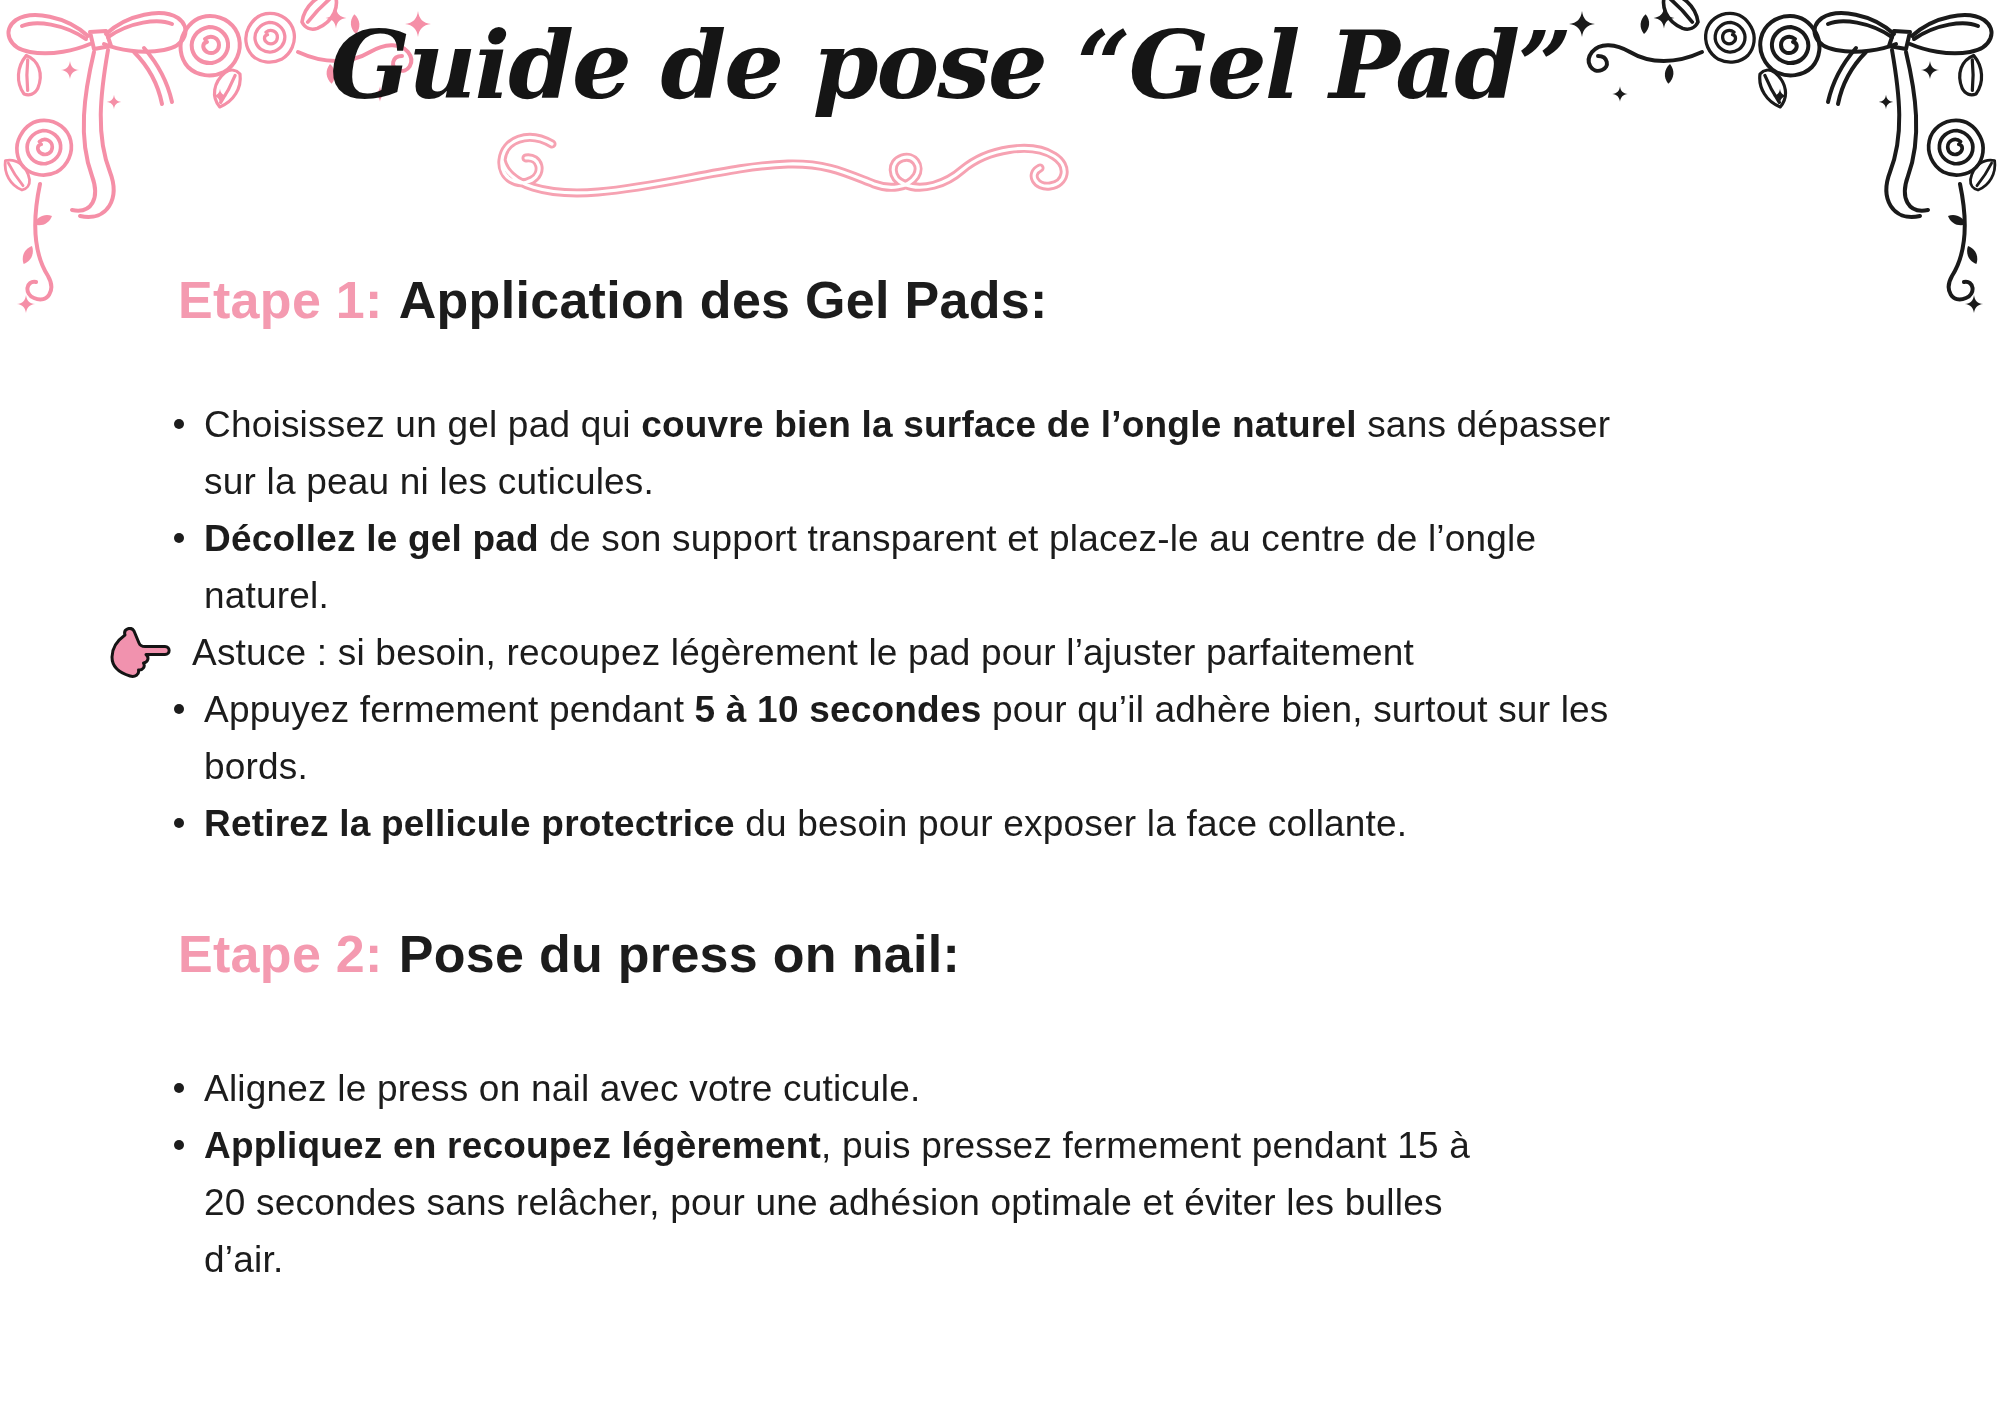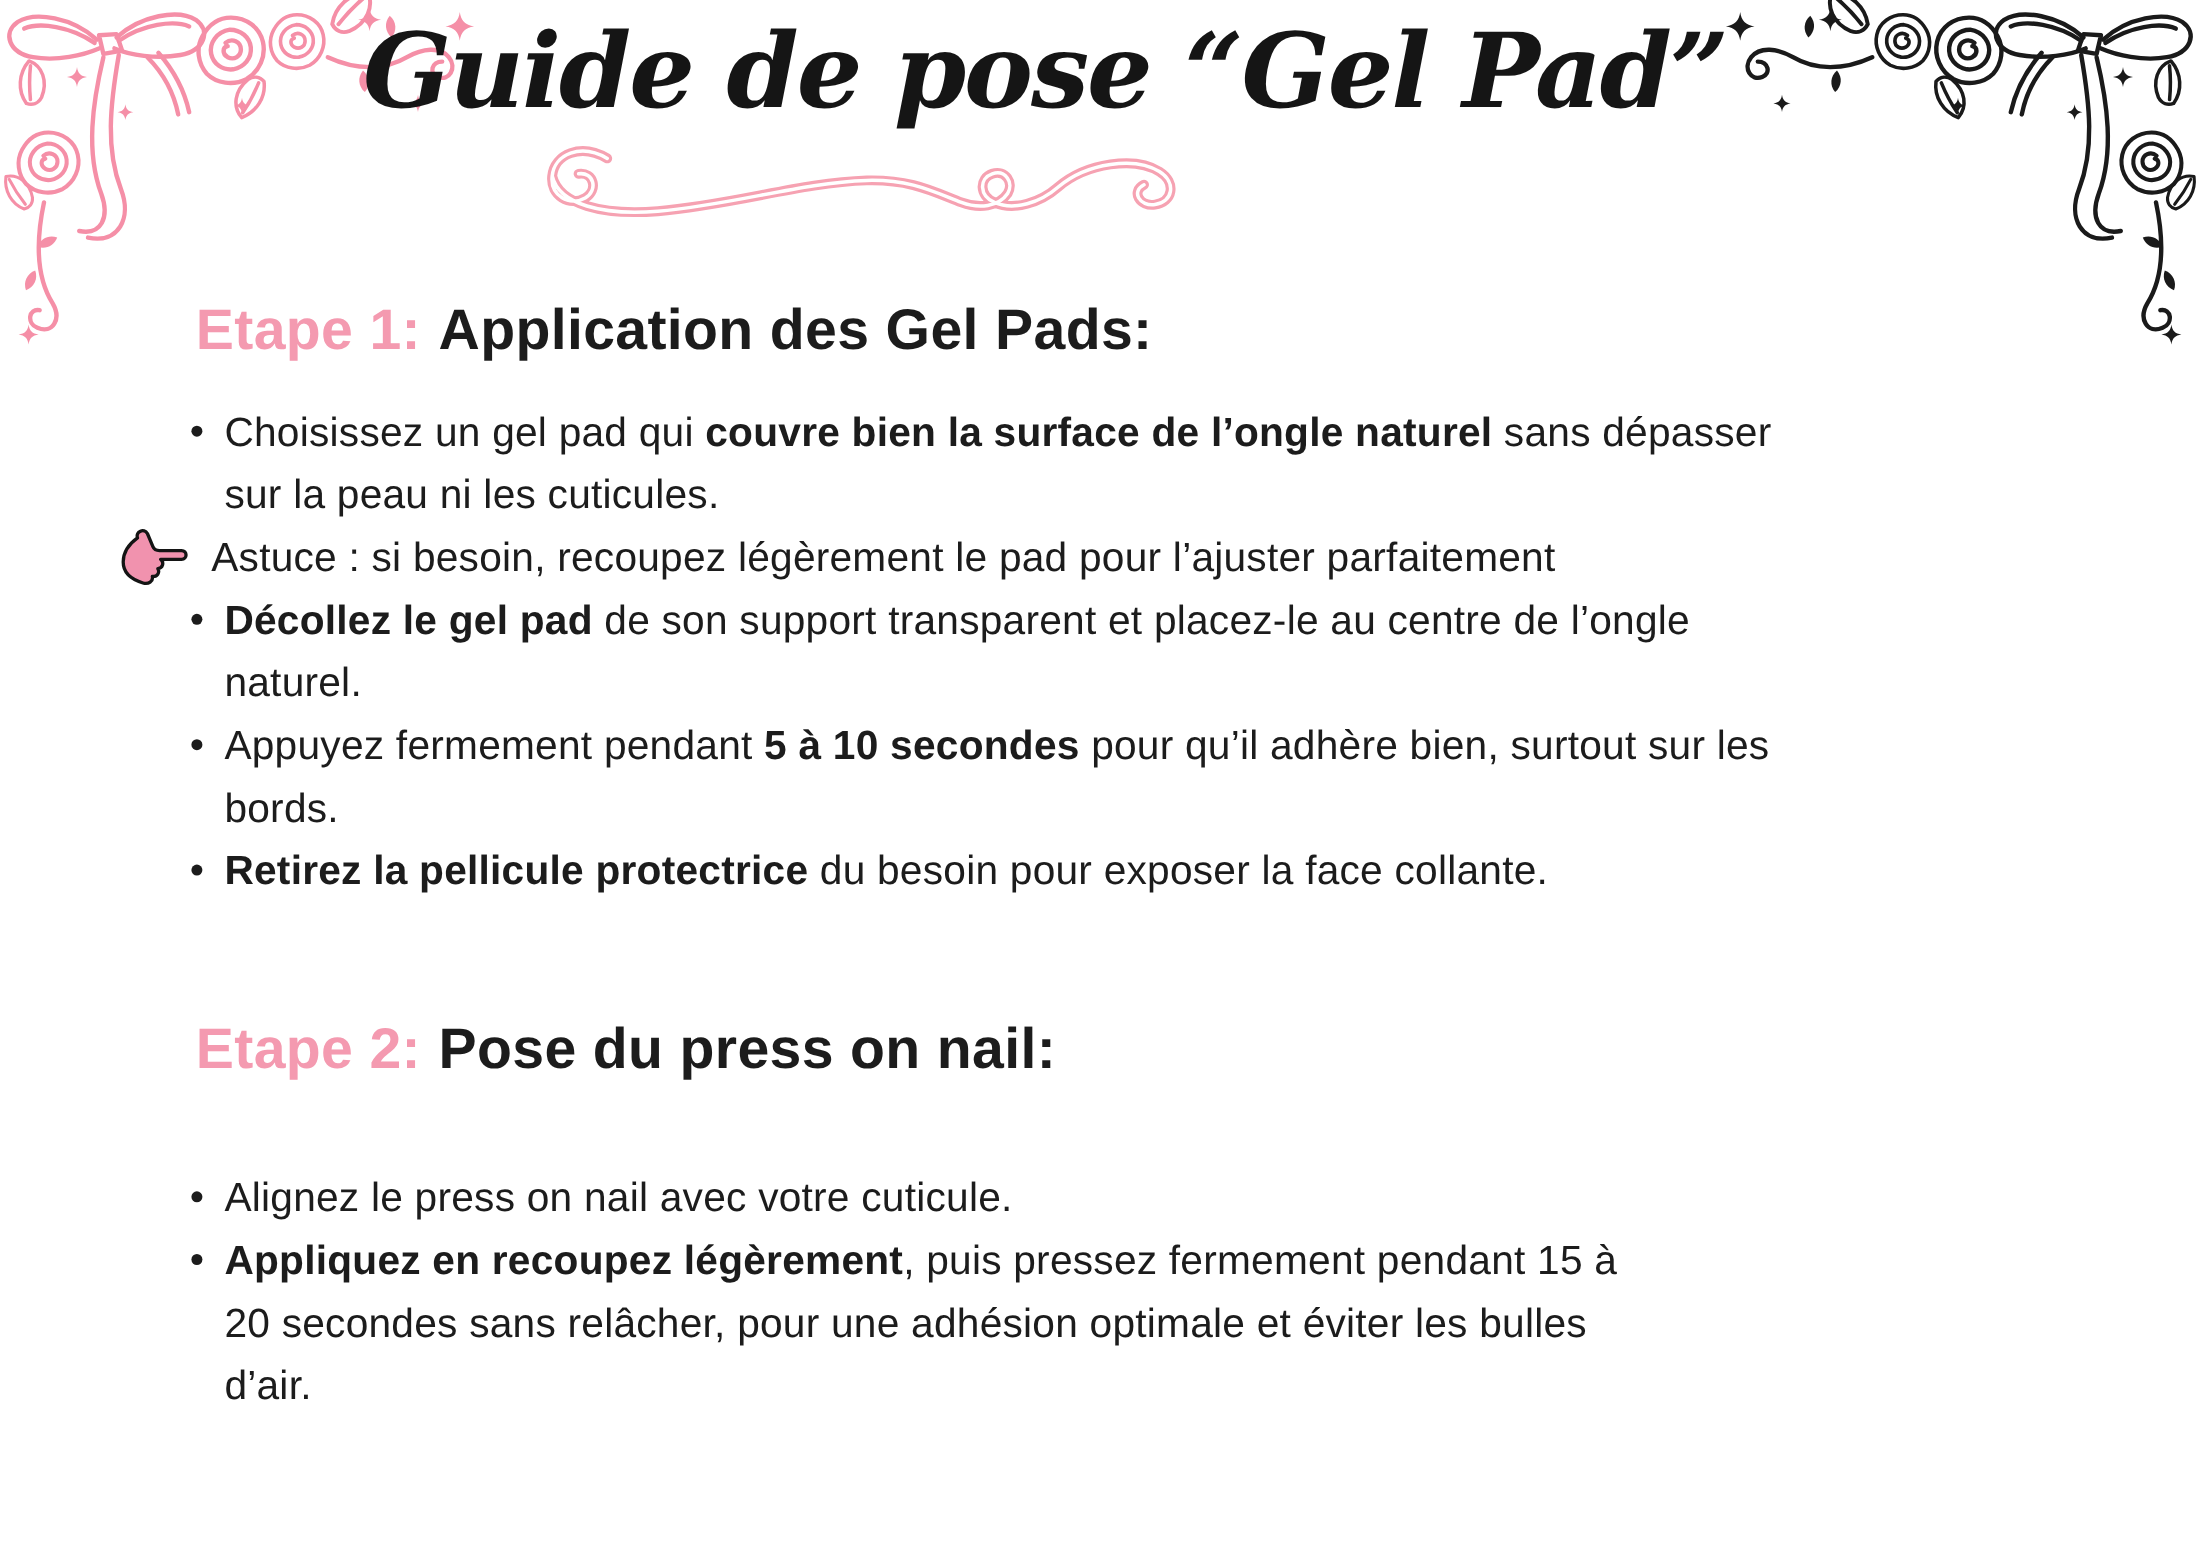--- a/index.html
+++ b/index.html
@@ -24,21 +24,21 @@
 
   
   .step-heading{position:absolute;left:162px;margin:16px;font-size:52px;font-weight:700;
                 letter-spacing:.3px;color:#1c1c1c;white-space:nowrap;}
   .step-heading .accent{color:#f49ab0;margin-right:16px;}
   .h2-1{top:254px;}
   .h2-2{top:908px;text-align:center;}
 
   
   .list{position:absolute;left:162px;font-size:37px;line-height:57px;letter-spacing:.2px;}
-  .list-1{top:364px;width:1470px;}
+  .list-1{top:396px;width:1470px;}
   .list-2{top:1060px;width:1350px;}
   .item{position:relative;padding-left:42px;margin:0;}
   .item.bullet::before{content:"";position:absolute;left:12px;top:23px;width:10px;height:10px;
                        border-radius:50%;background:#1c1c1c;}
   .b{font-weight:700;}
   .tip{display:flex;align-items:center;gap:16px;margin-left:-58px;padding-left:0;}
   .hand-svg{display:block;flex:0 0 auto;}
 </style>
 </head>
 <body>
@@ -111,28 +111,28 @@
     <path class="fl-back" d="M64,22 C40,8 16,18 14,38 C12,56 30,66 44,58 C56,51 52,34 38,36 M14,38 C20,64 60,74 110,70 C180,64 240,44 300,42 C340,41 360,52 386,62 C402,68 420,66 428,54 C434,44 426,32 414,36 C402,40 402,56 416,62 C434,70 458,62 474,48 C500,26 544,20 566,34 C582,44 578,62 562,64 C548,66 540,52 552,46"></path>
     <path class="fl-front" d="M64,22 C40,8 16,18 14,38 C12,56 30,66 44,58 C56,51 52,34 38,36 M14,38 C20,64 60,74 110,70 C180,64 240,44 300,42 C340,41 360,52 386,62 C402,68 420,66 428,54 C434,44 426,32 414,36 C402,40 402,56 416,62 C434,70 458,62 474,48 C500,26 544,20 566,34 C582,44 578,62 562,64 C548,66 540,52 552,46"></path>
   </svg>
 
   <h2 class="step-heading h2-1"><span class="accent">Etape 1:</span><span>Application des Gel Pads:</span></h2>
 
   <div class="list list-1">
 
     <div class="item bullet"><span>Choisissez un gel pad qui </span><span class="b">couvre bien la surface de l’ongle naturel</span><span> sans dépasser sur la peau ni les cuticules.</span></div>
 
+    <div class="item bullet"><span class="b">Décollez le gel pad</span><span> de son support transparent et placez-le au centre de l’ongle naturel.</span></div>
+
     <div class="item tip">
       <svg class="hand-svg" viewBox="0 0 72 52" width="72" height="52">
         <path d="M21,8 C19,2 27,-1 30,4 L35,16 C36,18.5 38,19.5 41,19.5 L61,19.5 C66.5,19.5 66.5,27.5 61,27.5 L42,27.5 C45.5,30.5 44,35.5 39.5,36 C41.5,39.5 39,43.5 34.5,43 C35.5,47.5 31,50.5 26,49 C16,46 8,40 8,30 C8,20 14,13 21,8 Z" fill="#f192ae" stroke="#141414" stroke-width="3" stroke-linejoin="round"></path>
       </svg>
       <span>Astuce : si besoin, recoupez légèrement le pad pour l’ajuster parfaitement</span>
     </div>
-
-    <div class="item bullet"><span class="b">Décollez le gel pad</span><span> de son support transparent et placez-le au centre de l’ongle naturel.</span></div>
 
     <div class="item bullet"><span>Appuyez fermement pendant </span><span class="b">5 à 10 secondes</span><span> pour qu’il adhère bien, surtout sur les bords.</span></div>
 
     <div class="item bullet"><span class="b">Retirez la pellicule protectrice</span><span> du besoin pour exposer la face collante.</span></div>
 
   </div>
 
   <h2 class="step-heading h2-2"><span class="accent">Etape 2:</span><span>Pose du press on nail:</span></h2>
 
   <div class="list list-2">

